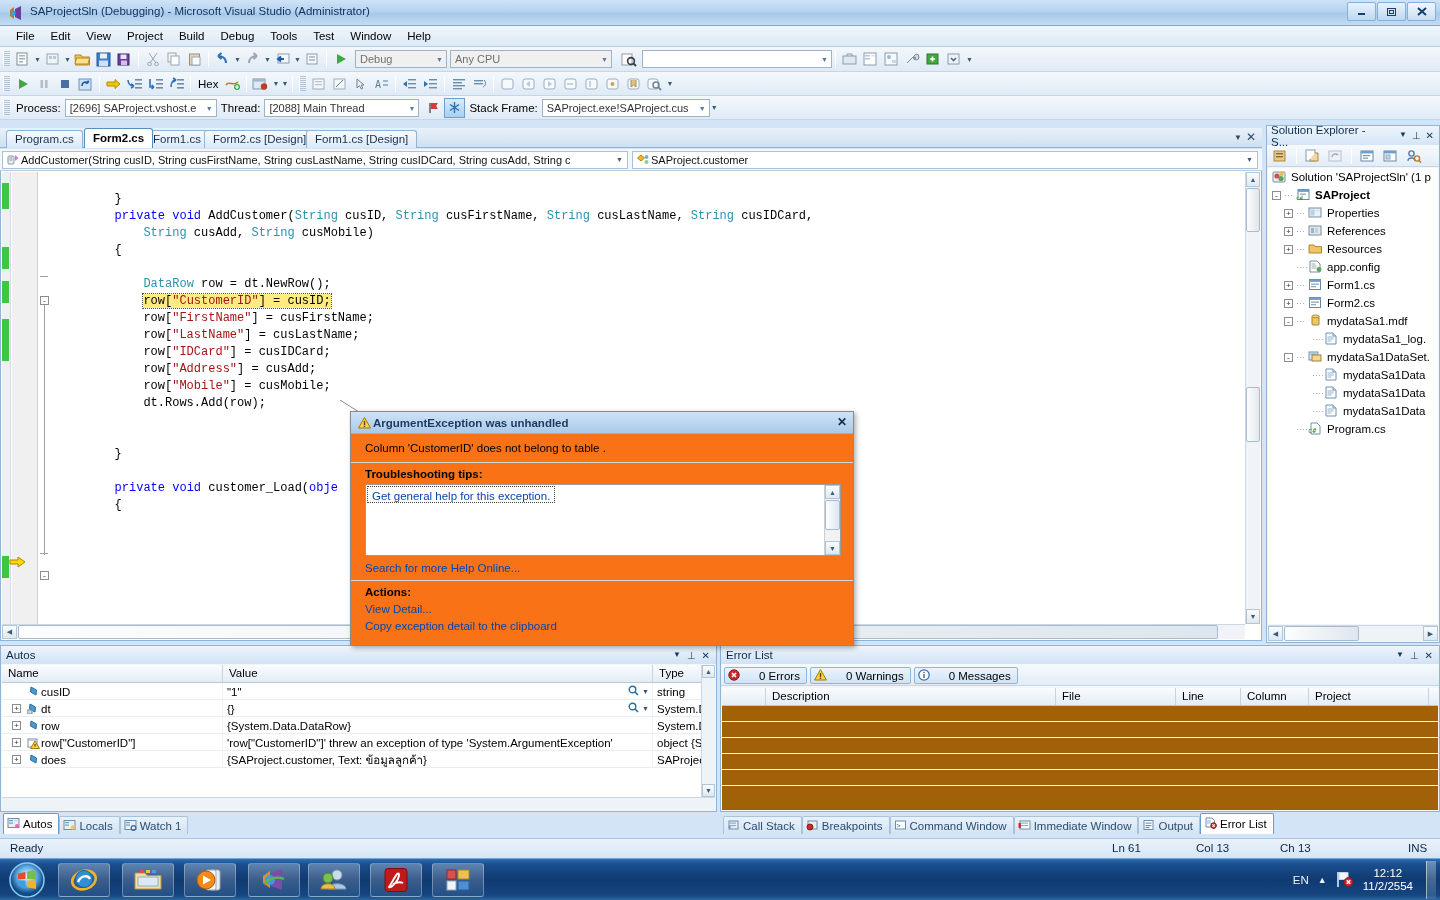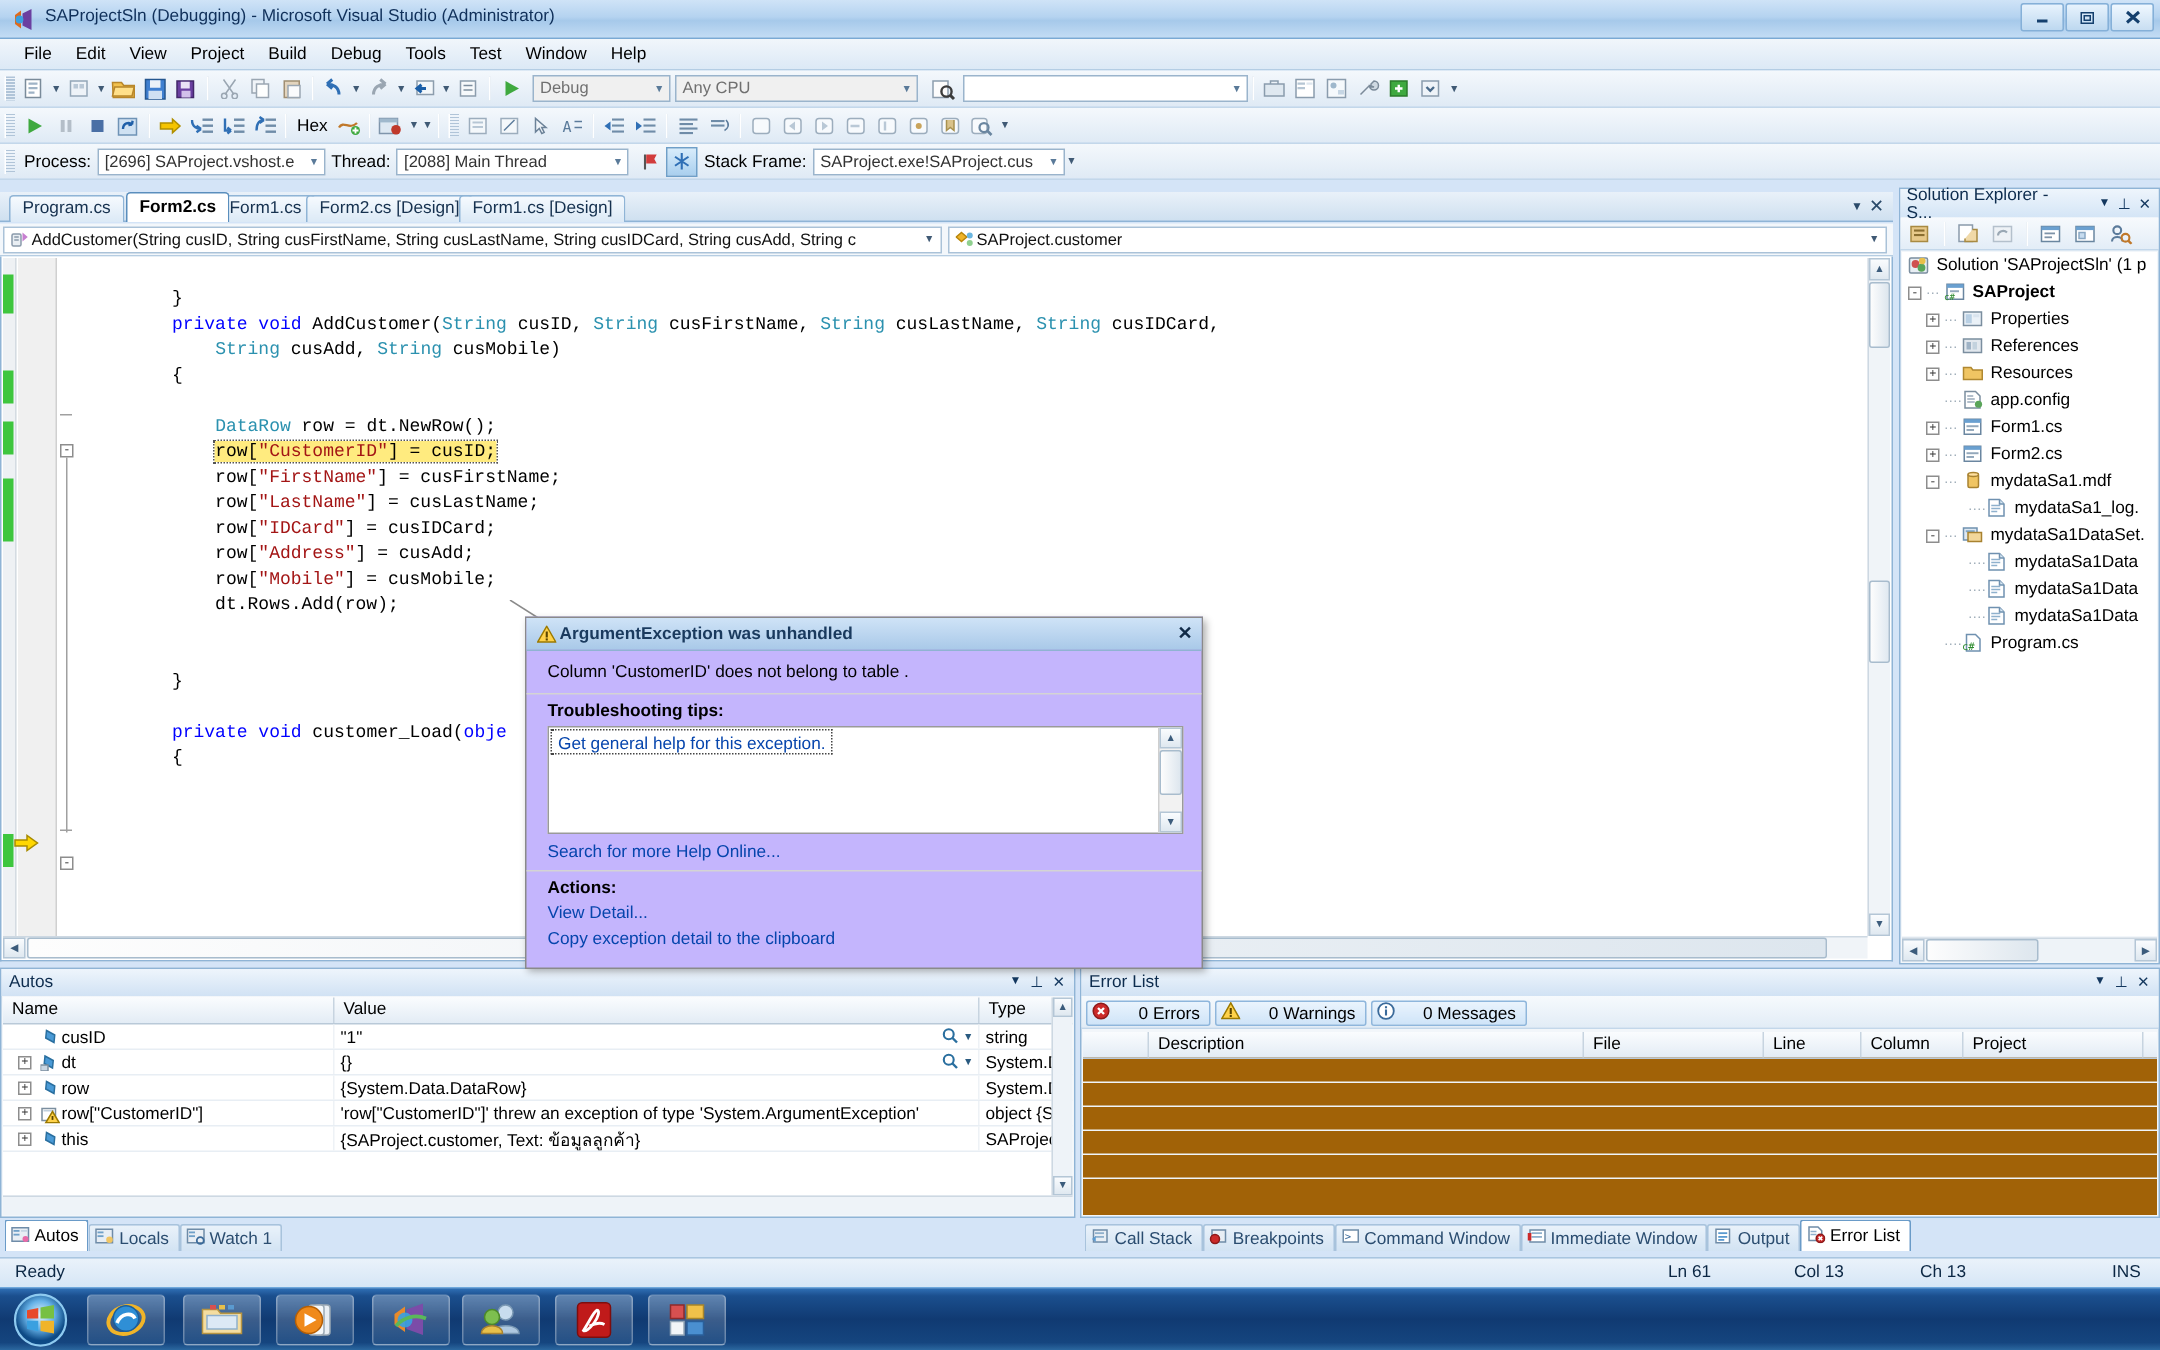--- a/index.html
+++ b/index.html
@@ -128,22 +128,22 @@
   .ed-hscroll { position:absolute; left:1px; bottom:1px; right:16px; height:15px; background:#f0f4f8;
                 border-top:1px solid #cdd8e2; }
   .sb-thumb { position:absolute; background:linear-gradient(to right,#fdfdfd,#dde6ee);
               border:1px solid #a8bccd; border-radius:2px; }
   .sb-btn { position:absolute; background:linear-gradient(to bottom,#fafcfe,#dfe8f0);
             border:1px solid #b4c6d6; display:flex; align-items:center; justify-content:center;
             font-size:7px; color:#3c5c7c; }
 
   
   .exdlg {
-    position:absolute; left:350px; top:411px; width:452px; height:235px;
-    background:#c4b5fd; border:1px solid #8a8a8a; box-shadow:2px 2px 5px rgba(0,0,0,.32); z-index:40;
+    position:absolute; left:350px; top:411px; width:504px; height:235px;
+    background:#f97316; border:1px solid #8a8a8a; box-shadow:2px 2px 5px rgba(0,0,0,.32); z-index:40;
   }
   .exdlg .ex-title {
     height:22px; background:linear-gradient(to bottom,#cfe3f7,#a9c9e8);
     border-bottom:1px solid #8fb3d2; display:flex; align-items:center; padding:0 4px;
     font-size:11.5px; font-weight:bold; color:#1a3a5e;
   }
   .exdlg .ex-x { position:absolute; right:6px; top:3px; font-size:12px; color:#102a47; cursor:default; }
   .ex-msg { padding:8px 12px 8px 14px; font-size:11.5px; color:#000;
             border-bottom:1px solid #d4d4d4; }
   .ex-sec { padding:5px 12px 2px 14px; font-size:11.5px; font-weight:bold; color:#000; }
@@ -1130,21 +1130,21 @@
       </div>
 
       <div class="grow">
         <span class="gc" style="width:221px">
           <span class="g-expander">+</span>
           <span style="width:16px;display:inline-flex;justify-content:center">
             <svg width="11" height="11" viewBox="0 0 11 11">
                 <path d="M3 1 L8.5 4 L8 9 L2.5 6 Z" fill="#4a9ad6" stroke="#2a6f9f"></path>
               </svg>
             </span>
-          <span>this</span>
+          <span>does</span>
         </span>
         <span class="gc" style="width:430px">{SAProject.customer, Text: ข้อมูลลูกค้า}</span>
         <span class="gc" style="width:50px">SAProject</span>
       </div>
     </div>
     <div class="autos-vs">
       <div class="sb-btn" style="left:0;top:0;width:13px;height:13px;">▲</div>
       <div class="sb-btn" style="left:0;bottom:0;width:13px;height:13px;">▼</div>
     </div>
     <div class="autos-hs"></div>
@@ -1373,13 +1373,30 @@
   </span>
   <span class="tbitem" style="left:432px;">
     <svg width="28" height="26" viewBox="0 0 28 26">
       <rect x="3" y="3" width="9" height="9" fill="#d85050" stroke="#8f2a2a"></rect>
       <rect x="14" y="3" width="11" height="9" fill="#f0c14a" stroke="#a8852a"></rect>
       <rect x="3" y="14" width="9" height="9" fill="#f2f5f8" stroke="#94a7b8"></rect>
       <rect x="14" y="14" width="11" height="9" fill="#4a8fd0" stroke="#2a5f9a"></rect>
     </svg>
   </span>
 
+  <span class="tray">
+    <span>EN</span>
+    <span style="font-size:9px;">▲</span>
+    <span>
+      <svg width="18" height="17" viewBox="0 0 18 17">
+        <path d="M2 1 v15" stroke="#dfeaf5" stroke-width="1.6"></path>
+        <path d="M3 1.5 h9 v7 h-9 Z" fill="#f2f7fc" stroke="#c0d4e6"></path>
+        <circle cx="12.5" cy="11" r="4.4" fill="#cc2a2a" stroke="#8d1a1a"></circle>
+        <path d="M10.8 9.3 L14.2 12.7 M14.2 9.3 L10.8 12.7" stroke="#fff" stroke-width="1.5"></path>
+      </svg>
+    </span>
+    <span class="clock">
+      <div>12:12</div>
+      <div>11/2/2554</div>
+    </span>
+    <span class="showdesk"></span>
+  </span>
 </div>
 
 </body></html>

